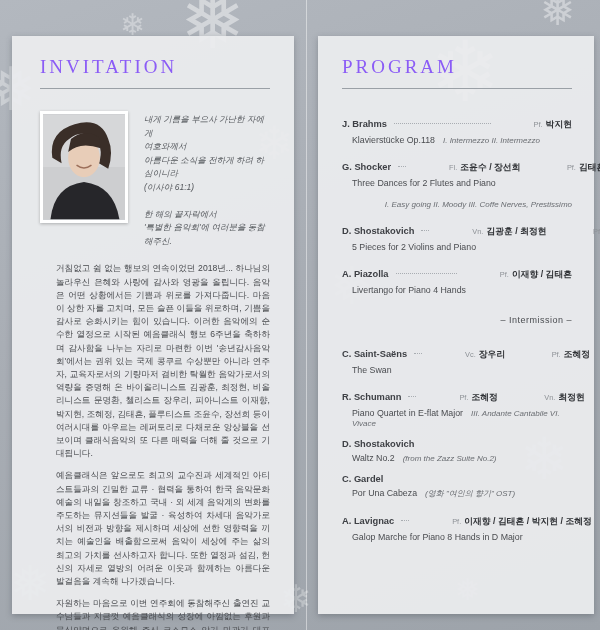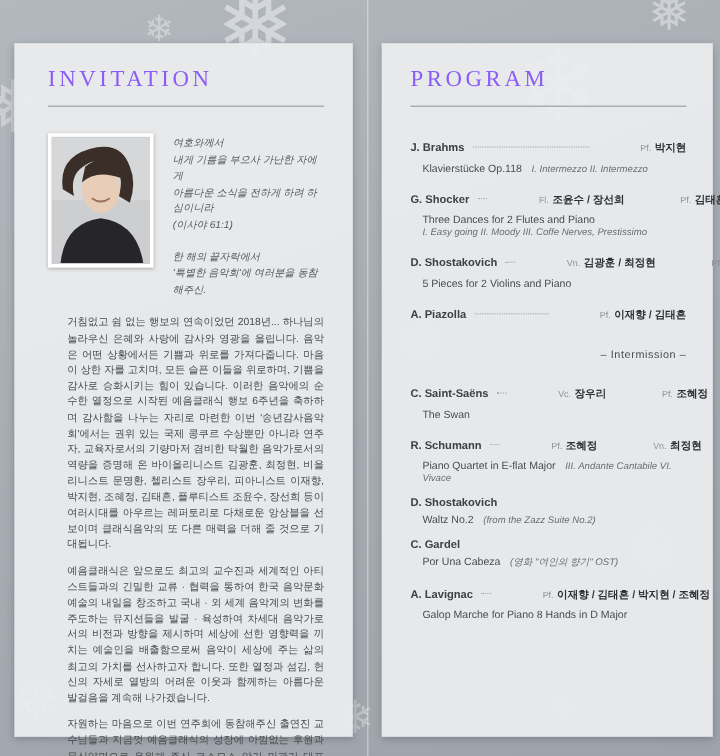--- a/index.html
+++ b/index.html
@@ -64,21 +64,21 @@
   .composer { font-weight:bold; font-size:9.3px; color:#3e4045; white-space:nowrap; }
   .leader { flex:1; border-bottom:1.5px dotted #a9adb2; margin:0 7px;
     transform:translateY(-3px); min-width:8px; }
   .performers { white-space:nowrap; }
   .role { font-size:7.4px; color:#8d9196; margin-right:3px;padding-left:36px; }
   .pname { font-weight:bold; font-size:8.8px; color:#2e3034; margin-right:6px; }
   .performers .pname:last-child { margin-right:0; }
   .prog-piece { font-size:8.8px; color:#4a4c50; margin:4px 0 0 10px; }
   .detail { font-style:italic; font-size:8px; color:#6a6d72; margin-left:8px; }
   .prog-movements { font-style:italic; font-size:8px; color:#6a6d72;
-    margin:1px 0 0 10px; }
+    margin:12px 0 0 10px;text-align:right; }
   .intermission { text-align:right; font-size:9px; color:#4a4c50;
     margin:20px 0 18px 0; letter-spacing:.5px; }
 </style>
 </head>
 <body>
 
 <div class="decor">
   <span class="flake">❅</span>
   <span class="flake">❄</span>
   <span class="flake">❅</span>
@@ -104,22 +104,22 @@
         <rect width="88" height="112" fill="#cdced0"></rect>
         <rect width="88" height="56" fill="#d6d7d9"></rect>
         <path d="M10 46 Q6 18 34 10 Q62 2 70 26 Q76 40 70 58 L60 52 Q66 34 54 24 Q40 16 28 26 Q16 34 20 52 Z" fill="#3a2e28"></path>
         <ellipse cx="44" cy="46" rx="17" ry="21" fill="#e8cdb8"></ellipse>
         <path d="M27 40 Q40 28 62 36 L60 24 Q44 14 30 26 Z" fill="#3a2e28"></path>
         <path d="M8 112 Q12 76 44 72 Q76 76 82 112 Z" fill="#26262a"></path>
         <path d="M36 54 Q44 60 52 54" stroke="#9c6f5a" stroke-width="1.6" fill="none"></path>
       </svg>
     </div>
     <div class="verse">
+      <div>내게 기름을 부으사 가난한 자에게</div>
       <div>여호와께서</div>
-      <div>내게 기름을 부으사 가난한 자에게</div>
       <div>아름다운 소식을 전하게 하려 하심이니라</div>
       <div>(이사야 61:1)</div>
       <div class="gap"></div>
       <div>한 해의 끝자락에서</div>
       <div>'특별한 음악회'에 여러분을 동참해주신.</div>
     </div>
   </div>
 
   <div class="inv-body">
     <p>거침없고 쉼 없는 행보의 연속이었던 2018년... 하나님의 놀라우신 은혜와 사랑에 감사와 영광을 올립니다. 음악은 어떤 상황에서든 기쁨과 위로를 가져다줍니다. 마음이 상한 자를 고치며, 모든 슬픈 이들을 위로하며, 기쁨을 감사로 승화시키는 힘이 있습니다. 이러한 음악에의 순수한 열정으로 시작된 예음클래식 행보 6주년을 축하하며 감사함을 나누는 자리로 마련한 이번 '송년감사음악회'에서는 권위 있는 국제 콩쿠르 수상뿐만 아니라 연주자, 교육자로서의 기량마저 겸비한 탁월한 음악가로서의 역량을 증명해 온 바이올리니스트 김광훈, 최정현, 비올리니스트 문명환, 첼리스트 장우리, 피아니스트 이재향, 박지현, 조혜정, 김태흔, 플루티스트 조윤수, 장선희 등이 여러시대를 아우르는 레퍼토리로 다채로운 앙상블을 선보이며 클래식음악의 또 다른 매력을 더해 줄 것으로 기대됩니다.</p>
@@ -178,20 +178,23 @@
     </div>
 
     <div class="prog-item">
       <div class="prog-head">
         <span class="composer">A. Piazolla</span>
         <span class="leader"></span>
         <span class="performers">
           <span class="role">Pf.</span><span class="pname">이재향 / 김태흔</span>
         </span>
       </div>
+      <div class="prog-piece">
+        <span>Livertango for Piano 4 Hands</span>
+      </div>
     </div>
 
     <div class="intermission">–  Intermission  –</div>
 
     <div class="prog-item">
       <div class="prog-head">
         <span class="composer">C. Saint-Saëns</span>
         <span class="leader"></span>
         <span class="performers">
           <span class="role">Vc.</span><span class="pname">장우리</span>

